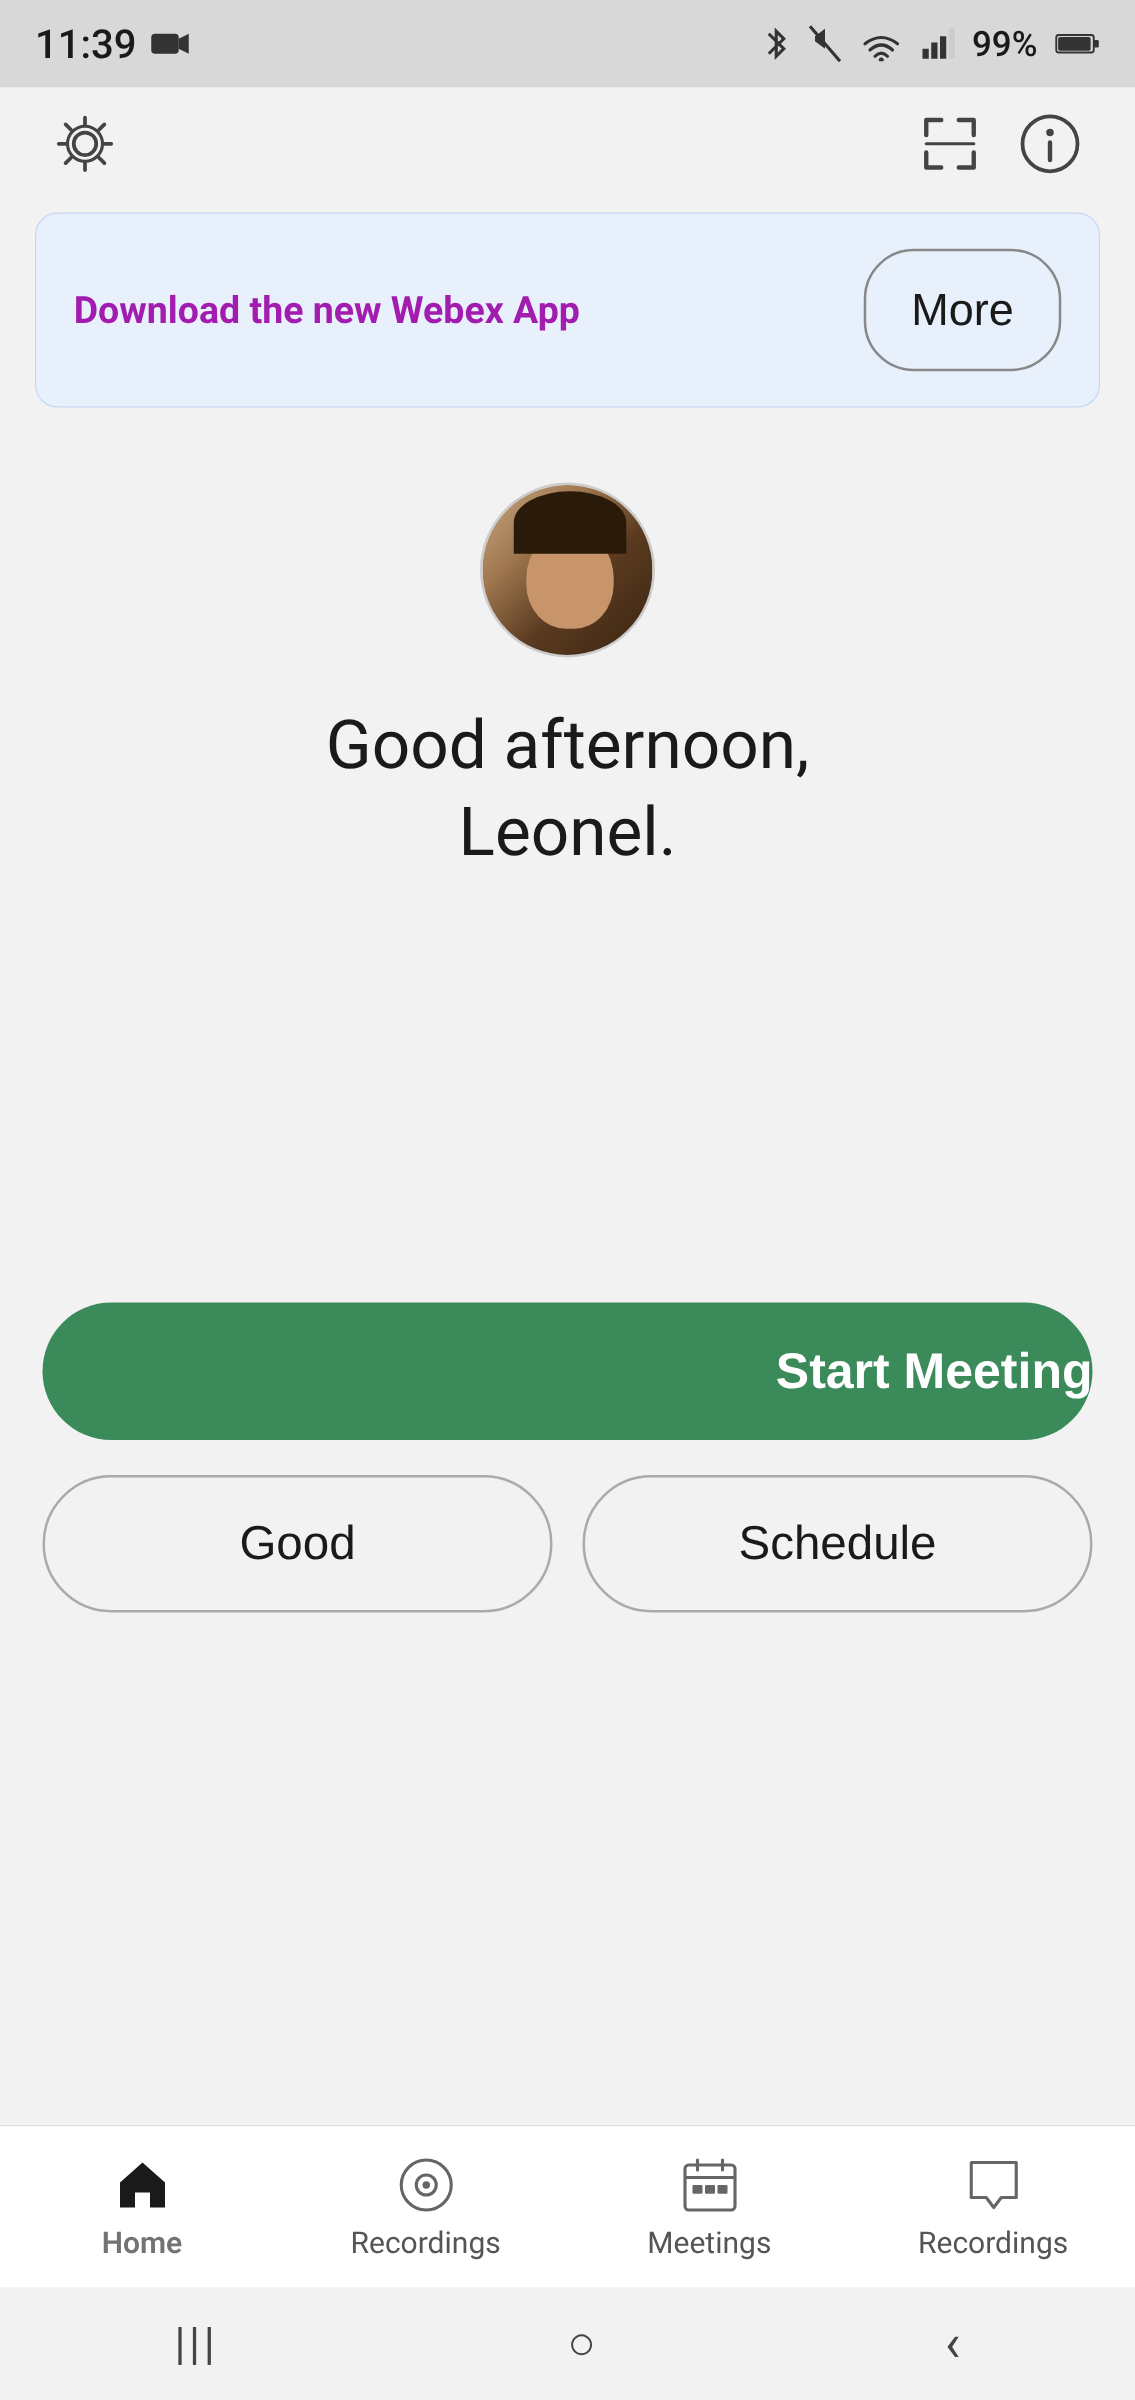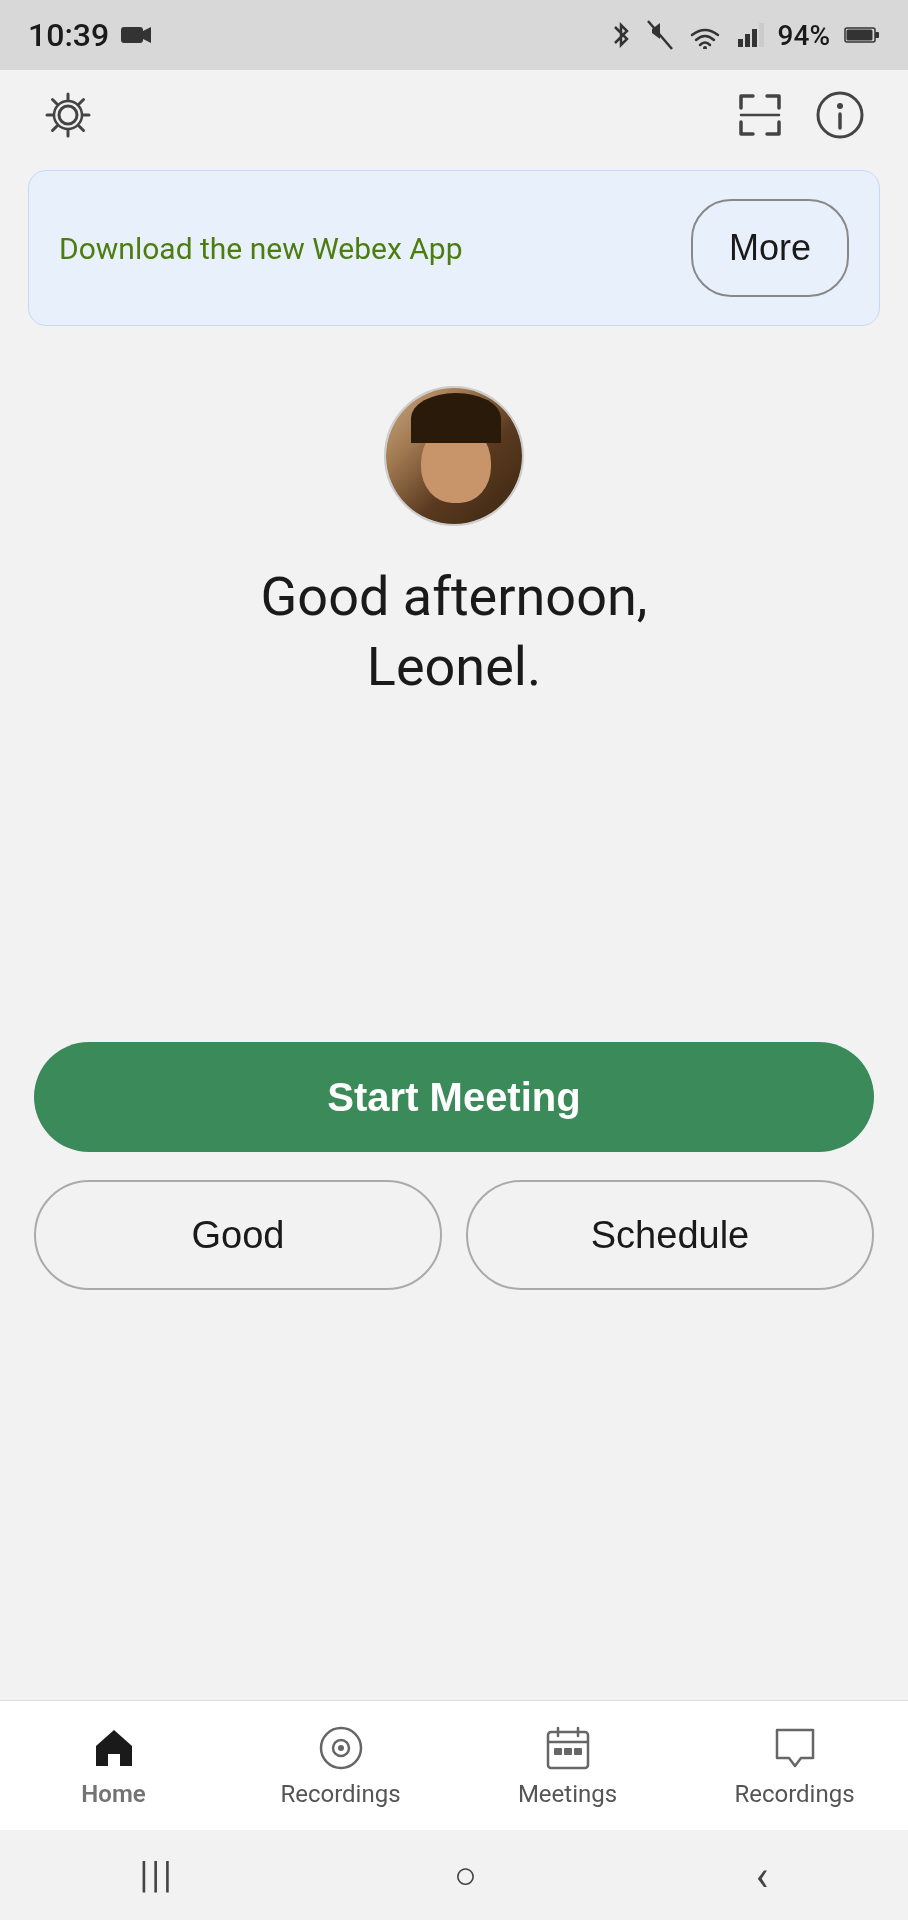--- a/index.html
+++ b/index.html
@@ -73,22 +73,22 @@
       background: #e8f0fc;
       border: 1px solid #c5d8f5;
       border-radius: 18px;
       padding: 28px 30px;
       display: flex;
       align-items: center;
       justify-content: space-between;
     }
     .banner-text {
       font-size: 30px;
-      color: #4d7c0f;
-      font-weight: 400;
+      color: #a21caf;
+      font-weight: 700;
     }
     .banner-btn {
       border: 2px solid #888;
       border-radius: 40px;
       padding: 26px 36px;
       background: transparent;
       font-size: 36px;
       color: #1a1a1a;
       cursor: pointer;
       font-weight: 500;
@@ -155,20 +155,21 @@
       max-width: 840px;
       height: 110px;
       background: #3a8a5a;
       border: none;
       border-radius: 60px;
       font-size: 40px;
       font-weight: 600;
       color: white;
       cursor: pointer;
       margin-bottom: 28px;
+      text-align: right;
     }
     .btn-row {
       display: flex;
       gap: 24px;
       width: 100%;
       max-width: 840px;
     }
     .btn-secondary {
       flex: 1;
       height: 110px;
@@ -227,21 +228,21 @@
       font-size: 32px;
       color: #333;
       cursor: pointer;
     }
   </style>
 </head>
 <body>
 
 <div class="status-bar">
   <div class="status-time">
-    <span>10:39</span>
+    <span>11:39</span>
     <svg class="status-time-icon" width="34" height="28" viewBox="0 0 34 28">
       <rect x="2" y="6" width="22" height="16" rx="3" fill="#333"></rect>
       <polygon points="24,10 32,6 32,22 24,18" fill="#333"></polygon>
     </svg>
   </div>
   <div class="status-right">
 
     <svg width="22" height="32" viewBox="0 0 22 32">
       <polyline points="5,8 17,20 11,26 11,6 17,12 5,24" fill="none" stroke="#333" stroke-width="2.5"></polyline>
     </svg>
@@ -258,21 +259,21 @@
       <circle cx="17" cy="27" r="2" fill="#333"></circle>
     </svg>
 
     <svg width="28" height="28" viewBox="0 0 28 28">
       <rect x="2" y="18" width="5" height="8" fill="#333"></rect>
       <rect x="9" y="13" width="5" height="13" fill="#333"></rect>
       <rect x="16" y="8" width="5" height="18" fill="#333"></rect>
       <rect x="23" y="2" width="5" height="24" fill="#ccc"></rect>
     </svg>
 
-    <span style="font-size:28px;font-weight:500;color:#1a1a1a;">94%</span>
+    <span style="font-size:28px;font-weight:500;color:#1a1a1a;">99%</span>
     <svg width="36" height="20" viewBox="0 0 36 20">
       <rect x="1" y="3" width="30" height="14" rx="2" fill="none" stroke="#333" stroke-width="1.5"></rect>
       <rect x="31" y="7" width="4" height="6" rx="1" fill="#333"></rect>
       <rect x="2.5" y="4.5" width="26" height="11" rx="1.5" fill="#333"></rect>
     </svg>
   </div>
 </div>
 
 <div class="header">
   <div class="header-icon">

